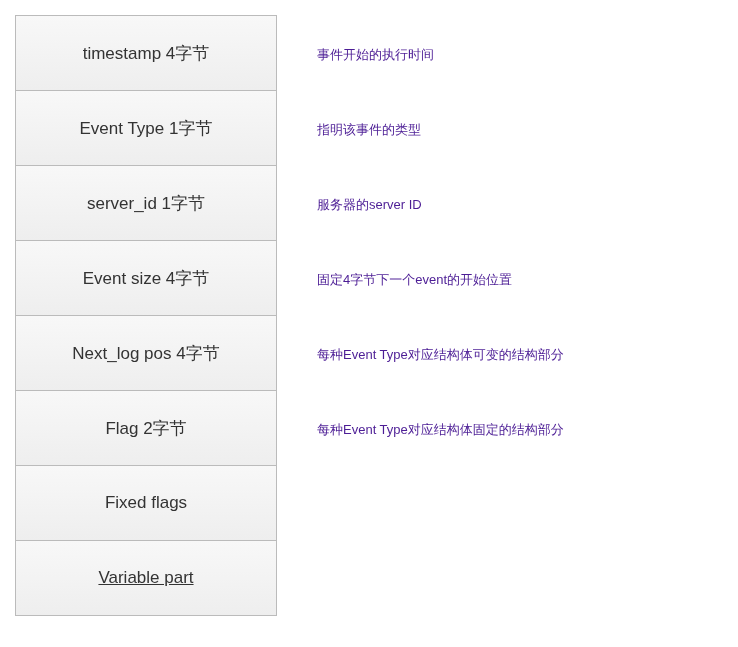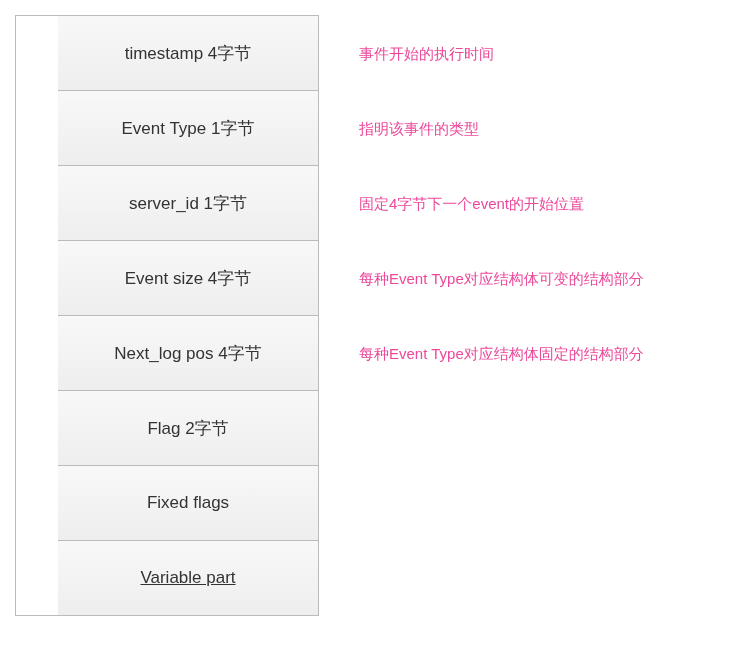--- a/index.html
+++ b/index.html
@@ -8,21 +8,20 @@
       font-family: Arial, "Microsoft YaHei", sans-serif;
       background: #ffffff;
     }
     .container {
       display: flex;
       align-items: flex-start;
     }
     .boxes-column {
       border: 1px solid #bbb;
       width: 260px;
-      padding-left: 42px;
     }
     .box {
       height: 74px;
       border-bottom: 1px solid #bbb;
       background: linear-gradient(to bottom, #f8f8f8 0%, #eeeeee 100%);
       display: flex;
       align-items: center;
       justify-content: center;
       font-size: 17px;
       color: #333;
@@ -32,38 +31,39 @@
       text-decoration: underline;
     }
     .descriptions-column {
       margin-left: 40px;
       padding-top: 2px;
     }
     .desc {
       height: 75px;
       display: flex;
       align-items: center;
-      font-size: 15px;
-      color: #ec4899;
+      font-size: 13px;
+      color: #4c1d95;
     }
   </style>
 </head>
 <body>
 
 <div class="container">
   <div class="boxes-column">
     <div class="box">timestamp 4字节</div>
     <div class="box">Event Type 1字节</div>
     <div class="box">server_id 1字节</div>
     <div class="box">Event size  4字节</div>
     <div class="box">Next_log pos 4字节</div>
     <div class="box">Flag 2字节</div>
     <div class="box">Fixed flags</div>
     <div class="box">Variable part</div>
   </div>
   <div class="descriptions-column">
     <div class="desc">事件开始的执行时间</div>
     <div class="desc">指明该事件的类型</div>
+    <div class="desc">服务器的server ID</div>
     <div class="desc">固定4字节下一个event的开始位置</div>
     <div class="desc">每种Event Type对应结构体可变的结构部分</div>
     <div class="desc">每种Event Type对应结构体固定的结构部分</div>
   </div>
 </div>
 
 </body></html>

